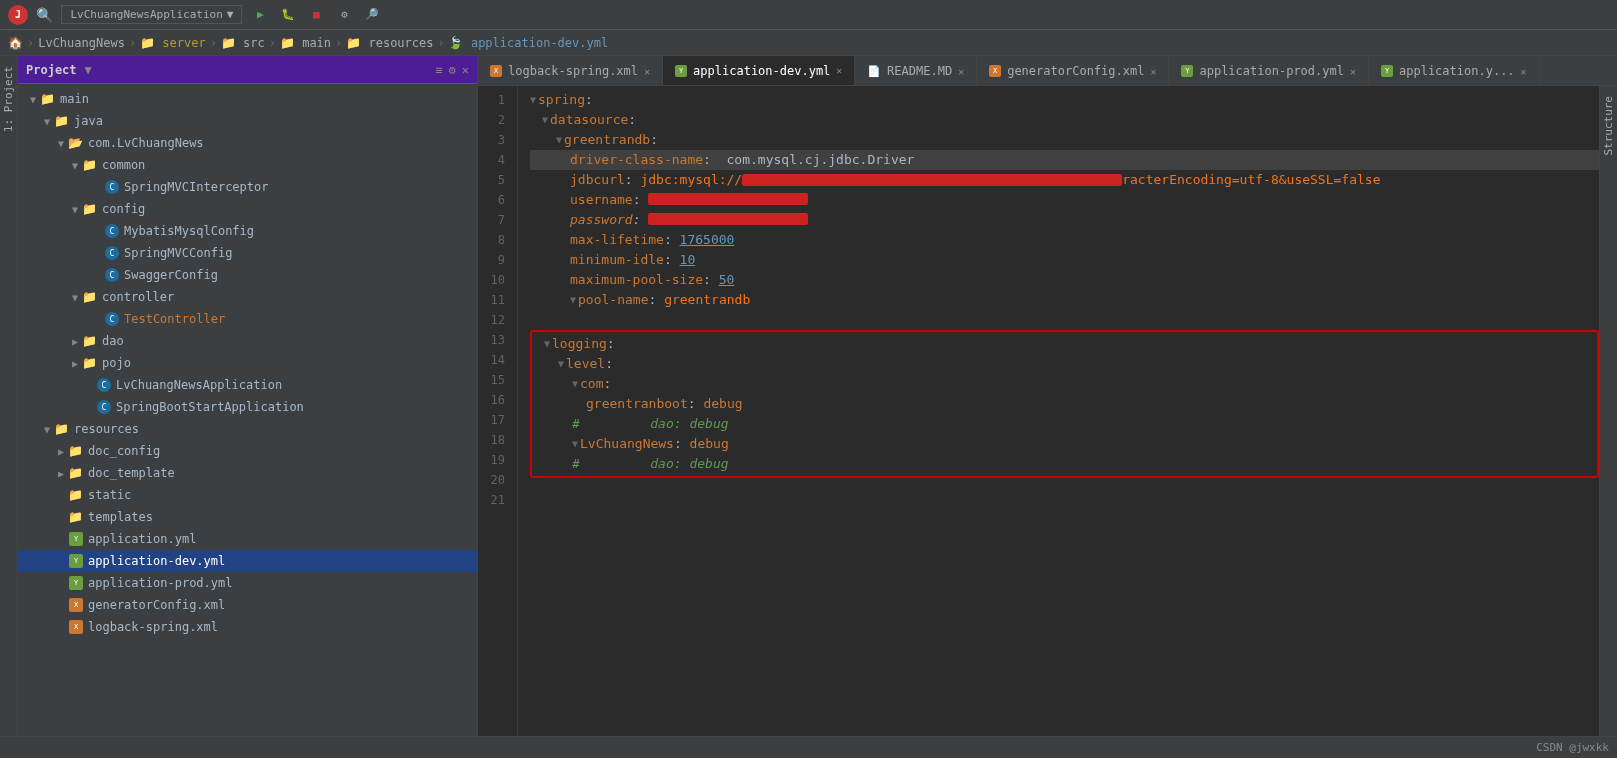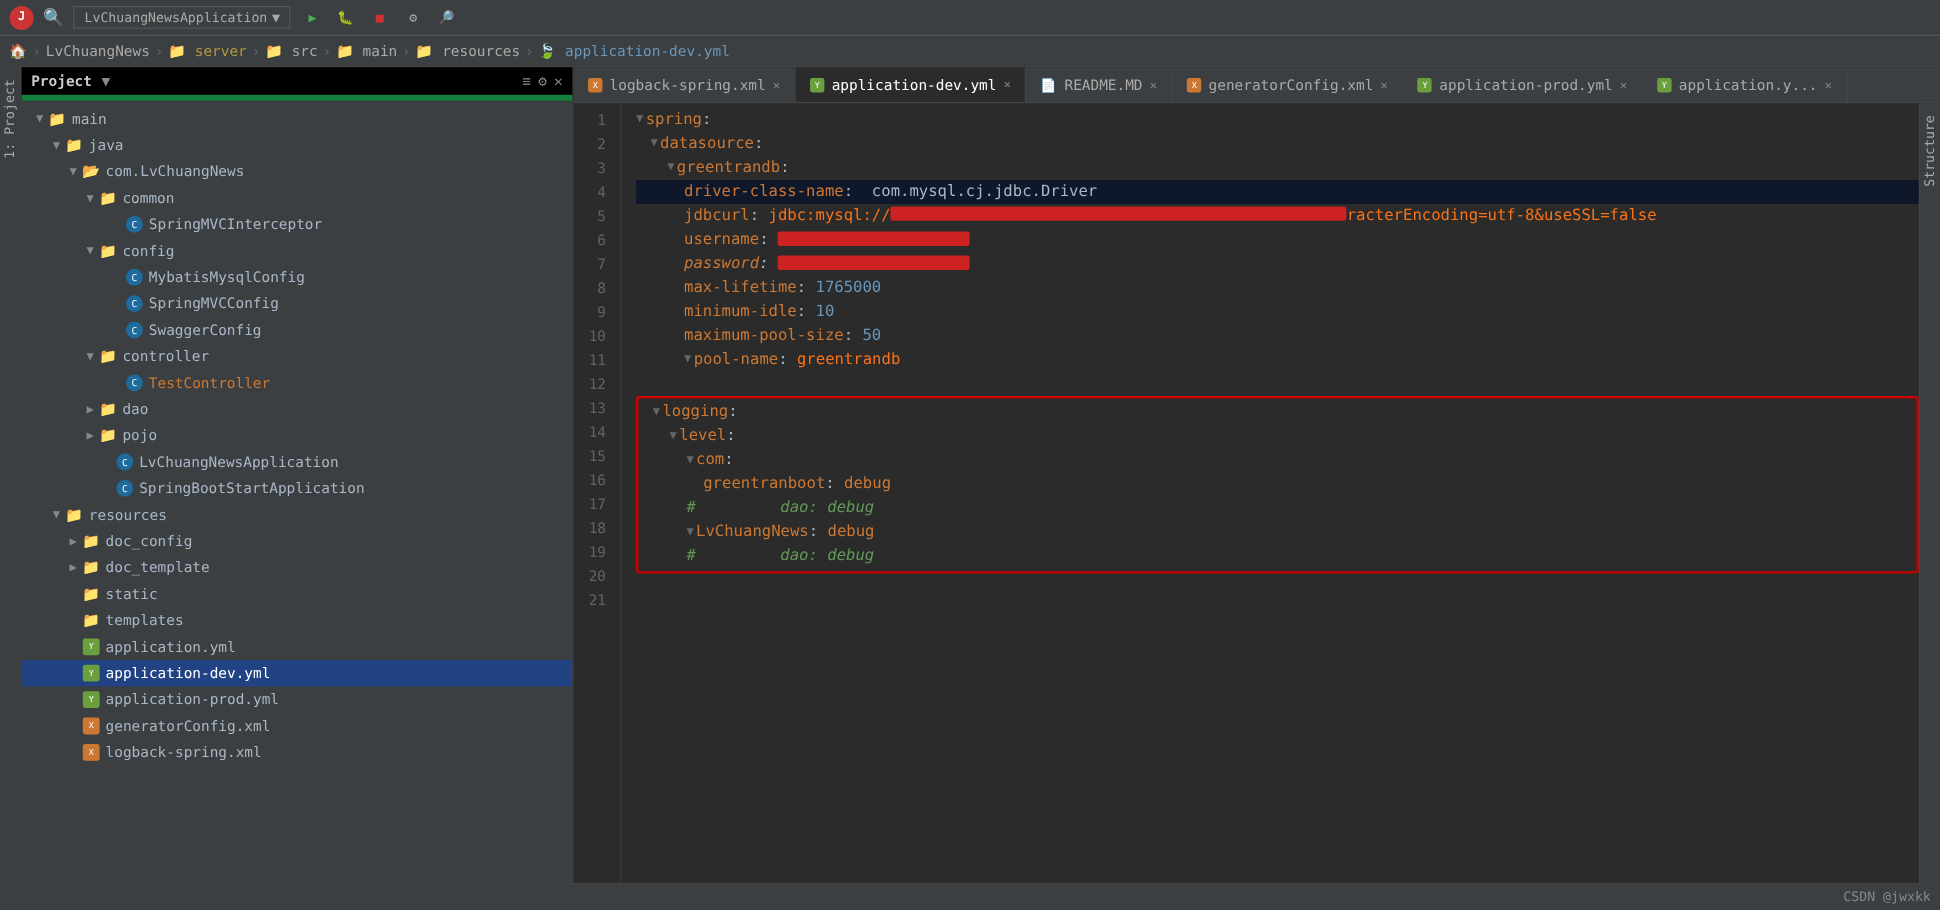--- a/index.html
+++ b/index.html
@@ -106,22 +106,22 @@
     
     .project-panel {
       width: 460px;
       background: #3c3f41;
       border-right: 1px solid #444;
       display: flex;
       flex-direction: column;
     }
     .project-header {
       height: 28px;
-      background: #000000;
-      border-bottom: 5px solid #15803d;
+      background: #4c1d95;
+      border-bottom: 1px solid #15803d;
       display: flex;
       align-items: center;
       padding: 0 8px;
       font-size: 12px;
       color: #aaa;
       gap: 8px;
     }
     .project-header-title { font-weight: bold; color: #ccc; }
     .project-header-actions { margin-left: auto; display: flex; gap: 6px; }
 
@@ -248,21 +248,21 @@
       white-space: pre;
       display: flex;
       align-items: center;
       position: relative;
     }
 
     
     .comment { color: #629755; font-style: italic; }
     .key { color: #cc7832; }
     .value-string { color: #f97316; }
-    .value-number { color: #6897bb; }
+    .value-number { color: #6897bb; text-decoration: underline; }
     .plain { color: #a9b7c6; }
     .keyword-debug { color: #cc7832; }
 
     
     .redact-overlay {
       display: inline-block;
       background: #cc2222;
       height: 12px;
       border-radius: 2px;
       vertical-align: middle;
@@ -297,21 +297,21 @@
       color: #888;
       border-top: 1px solid #444;
       justify-content: flex-end;
       position: fixed;
       bottom: 0;
       right: 0;
       left: 0;
     }
 
     .selected-highlight {
-      background: #0f172a;
+      background: #404040;
     }
   </style>
 </head>
 <body>
 
 <div class="title-bar">
   <div class="title-bar-logo">J</div>
   <div class="title-bar-right">
     <span style="color:#5b9bd5;font-size:14px;">🔍</span>
     <div class="run-config">

